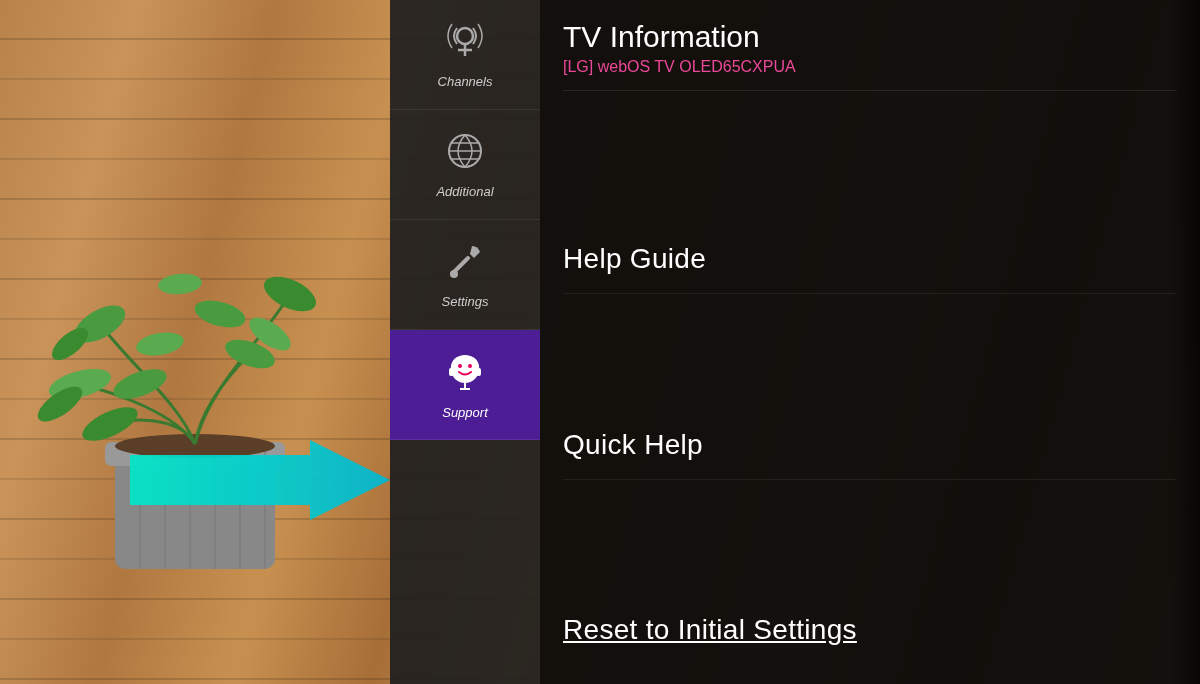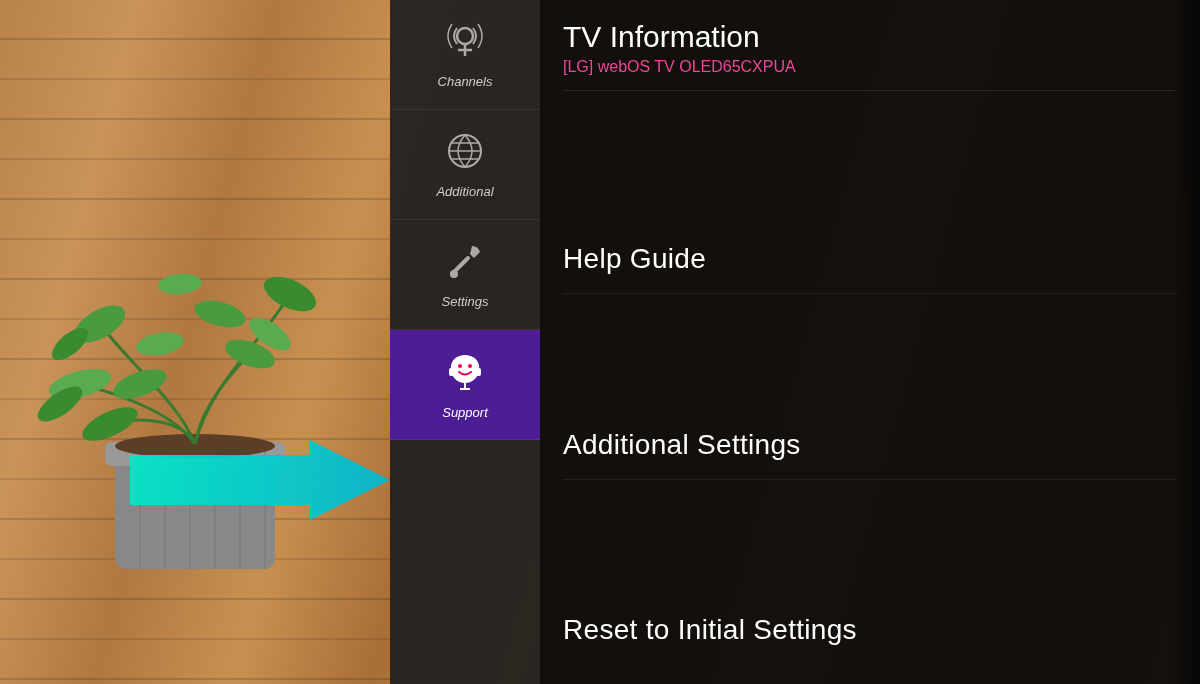--- a/index.html
+++ b/index.html
@@ -166,20 +166,21 @@
       font-size: 28px;
       font-weight: 300;
       padding: 18px 0;
       border-bottom: 1px solid rgba(255,255,255,0.07);
       cursor: pointer;
       letter-spacing: 0.3px;
     }
 
     .menu-item:last-child {
       border-bottom: none;
+      text-decoration: underline;
     }
 
     
     .right-edge {
       position: absolute;
       top: 0;
       right: 0;
       width: 30px;
       height: 684px;
       background: linear-gradient(90deg, transparent, rgba(0,0,0,0.6));
@@ -313,17 +314,17 @@
 </div>
 
 <div class="main-content">
 
   <div class="tv-info-section">
     <div class="tv-info-title">TV Information</div>
     <div class="tv-info-subtitle">[LG] webOS TV OLED65CXPUA</div>
   </div>
 
   <div class="menu-item">Help Guide</div>
-  <div class="menu-item">Additional Settings</div>
+  <div class="menu-item">Quick Help</div>
   <div class="menu-item">Reset to Initial Settings</div>
 </div>
 
 <div class="right-edge"></div>
 
 </body></html>

